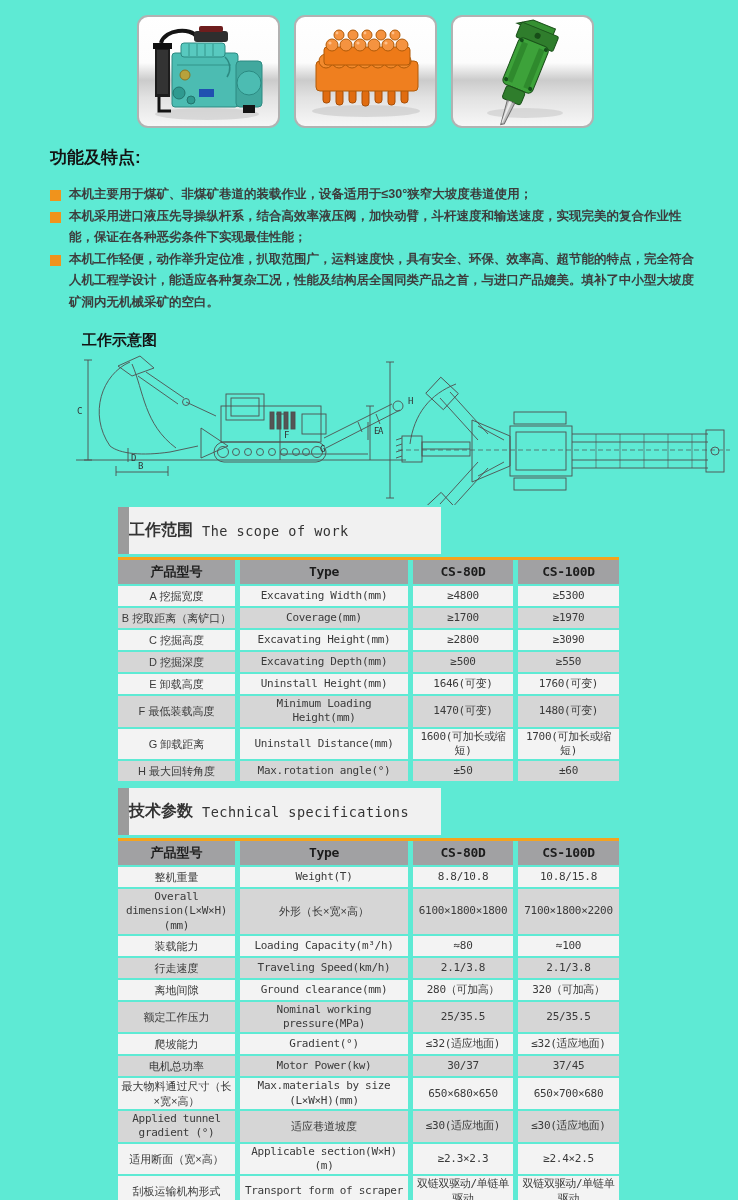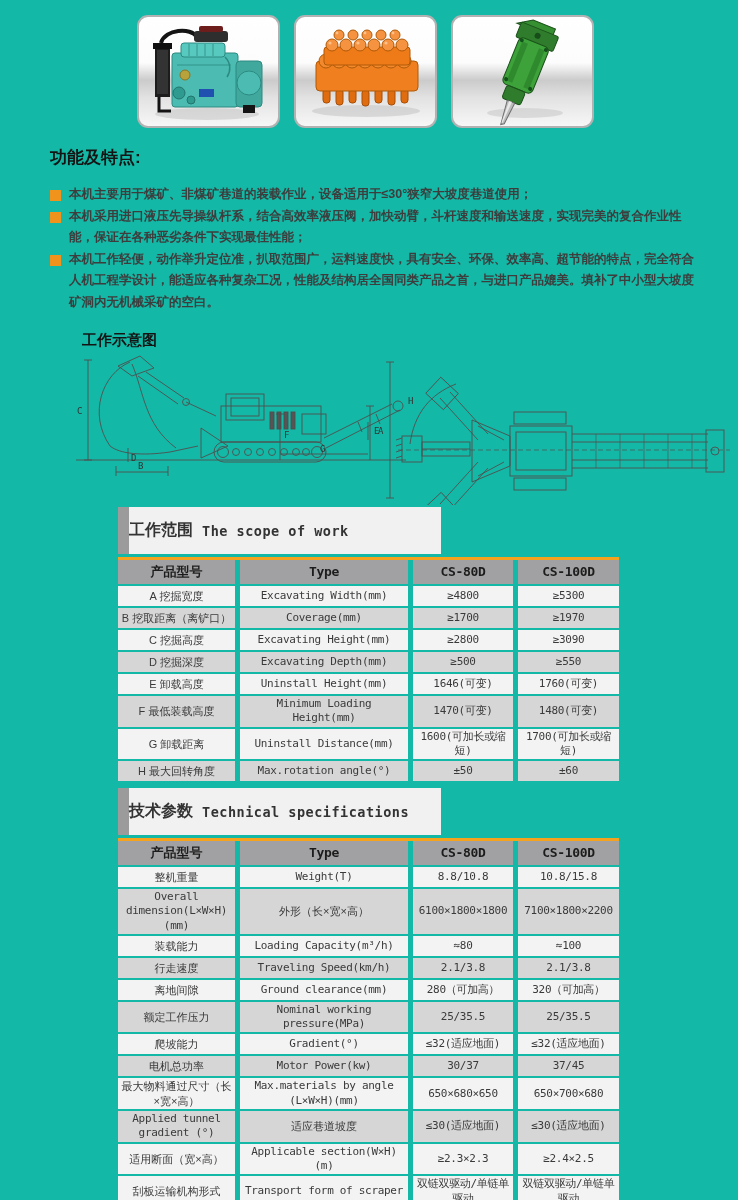--- a/index.html
+++ b/index.html
@@ -1,16 +1,16 @@
 <!DOCTYPE html>
 <html><head>
 <meta charset="utf-8">
 <style>
   html,body{margin:0;padding:0;background:#ffffff;}
-  .page{position:relative;width:738px;height:1200px;background:#14b8a6;overflow:hidden;
+  .page{position:relative;width:738px;height:1200px;background:#5eead4;overflow:hidden;
         font-family:"Liberation Sans","DejaVu Sans",sans-serif;color:#333;}
 
   
   .cards{position:absolute;left:137px;top:15px;display:flex;gap:14px;}
   .card{width:139px;height:109px;border:2px solid #b2b2b2;border-radius:11px;overflow:hidden;
         background:linear-gradient(180deg,#ffffff 0%,#fcfcfc 42%,#cbcbcb 58%,#e2e2e2 74%,#f7f7f7 100%);}
   .card svg{display:block;}
 
   
   .features-title{position:absolute;left:50px;top:146px;font-size:17px;font-weight:bold;color:#141414;}
@@ -24,21 +24,21 @@
   .diagram{position:absolute;left:58px;top:348px;}
   .diagram text{font-family:"DejaVu Sans Mono","Liberation Mono",monospace;font-size:9px;fill:#333;}
 
   
   .sec{position:absolute;left:118px;display:flex;}
   .sec-bar{width:11px;height:47px;background:#9B9B9B;}
   .sec-box{height:47px;background:#F1F1F1;width:312px;display:flex;align-items:center;
            gap:9px;}
   .sec-cn{font-size:16px;font-weight:700;color:#333;white-space:nowrap;}
   .sec-en{font-family:"DejaVu Sans Mono","Liberation Mono",monospace;font-size:13.5px;
-          font-weight:700;color:#333;white-space:nowrap;letter-spacing:0.5px;}
+          font-weight:400;color:#333;white-space:nowrap;letter-spacing:0.5px;}
   #sec1{top:507px;} #sec2{top:788px;}
 
   
   .spec-table{position:absolute;left:118px;width:501px;}
   #table1{top:557px;} #table2{top:838px;}
   .t-orange{height:3px;background:#F5A31E;}
   .tbody{display:flex;flex-direction:column;gap:2px;}
   .trow{display:grid;grid-template-columns:117px 168px 100px 101px;column-gap:5px;}
   .tcell{display:flex;align-items:center;justify-content:center;text-align:center;
          min-height:20px;padding:1px 3px;box-sizing:border-box;
@@ -364,21 +364,21 @@
           <div class="tcell c3">≤32(适应地面)</div>
         </div>
         <div class="trow odd">
           <div class="tcell c0">电机总功率</div>
           <div class="tcell c1">Motor Power(kw)</div>
           <div class="tcell c2">30/37</div>
           <div class="tcell c3">37/45</div>
         </div>
         <div class="trow even">
           <div class="tcell c0">最大物料通过尺寸（长×宽×高）</div>
-          <div class="tcell c1">Max.materials by angle (L×W×H)(mm)</div>
+          <div class="tcell c1">Max.materials by size (L×W×H)(mm)</div>
           <div class="tcell c2">650×680×650</div>
           <div class="tcell c3">650×700×680</div>
         </div>
         <div class="trow odd">
           <div class="tcell c1">Applied tunnel gradient (°)</div>
           <div class="tcell c0">适应巷道坡度</div>
           <div class="tcell c2">≤30(适应地面)</div>
           <div class="tcell c3">≤30(适应地面)</div>
         </div>
         <div class="trow even">

